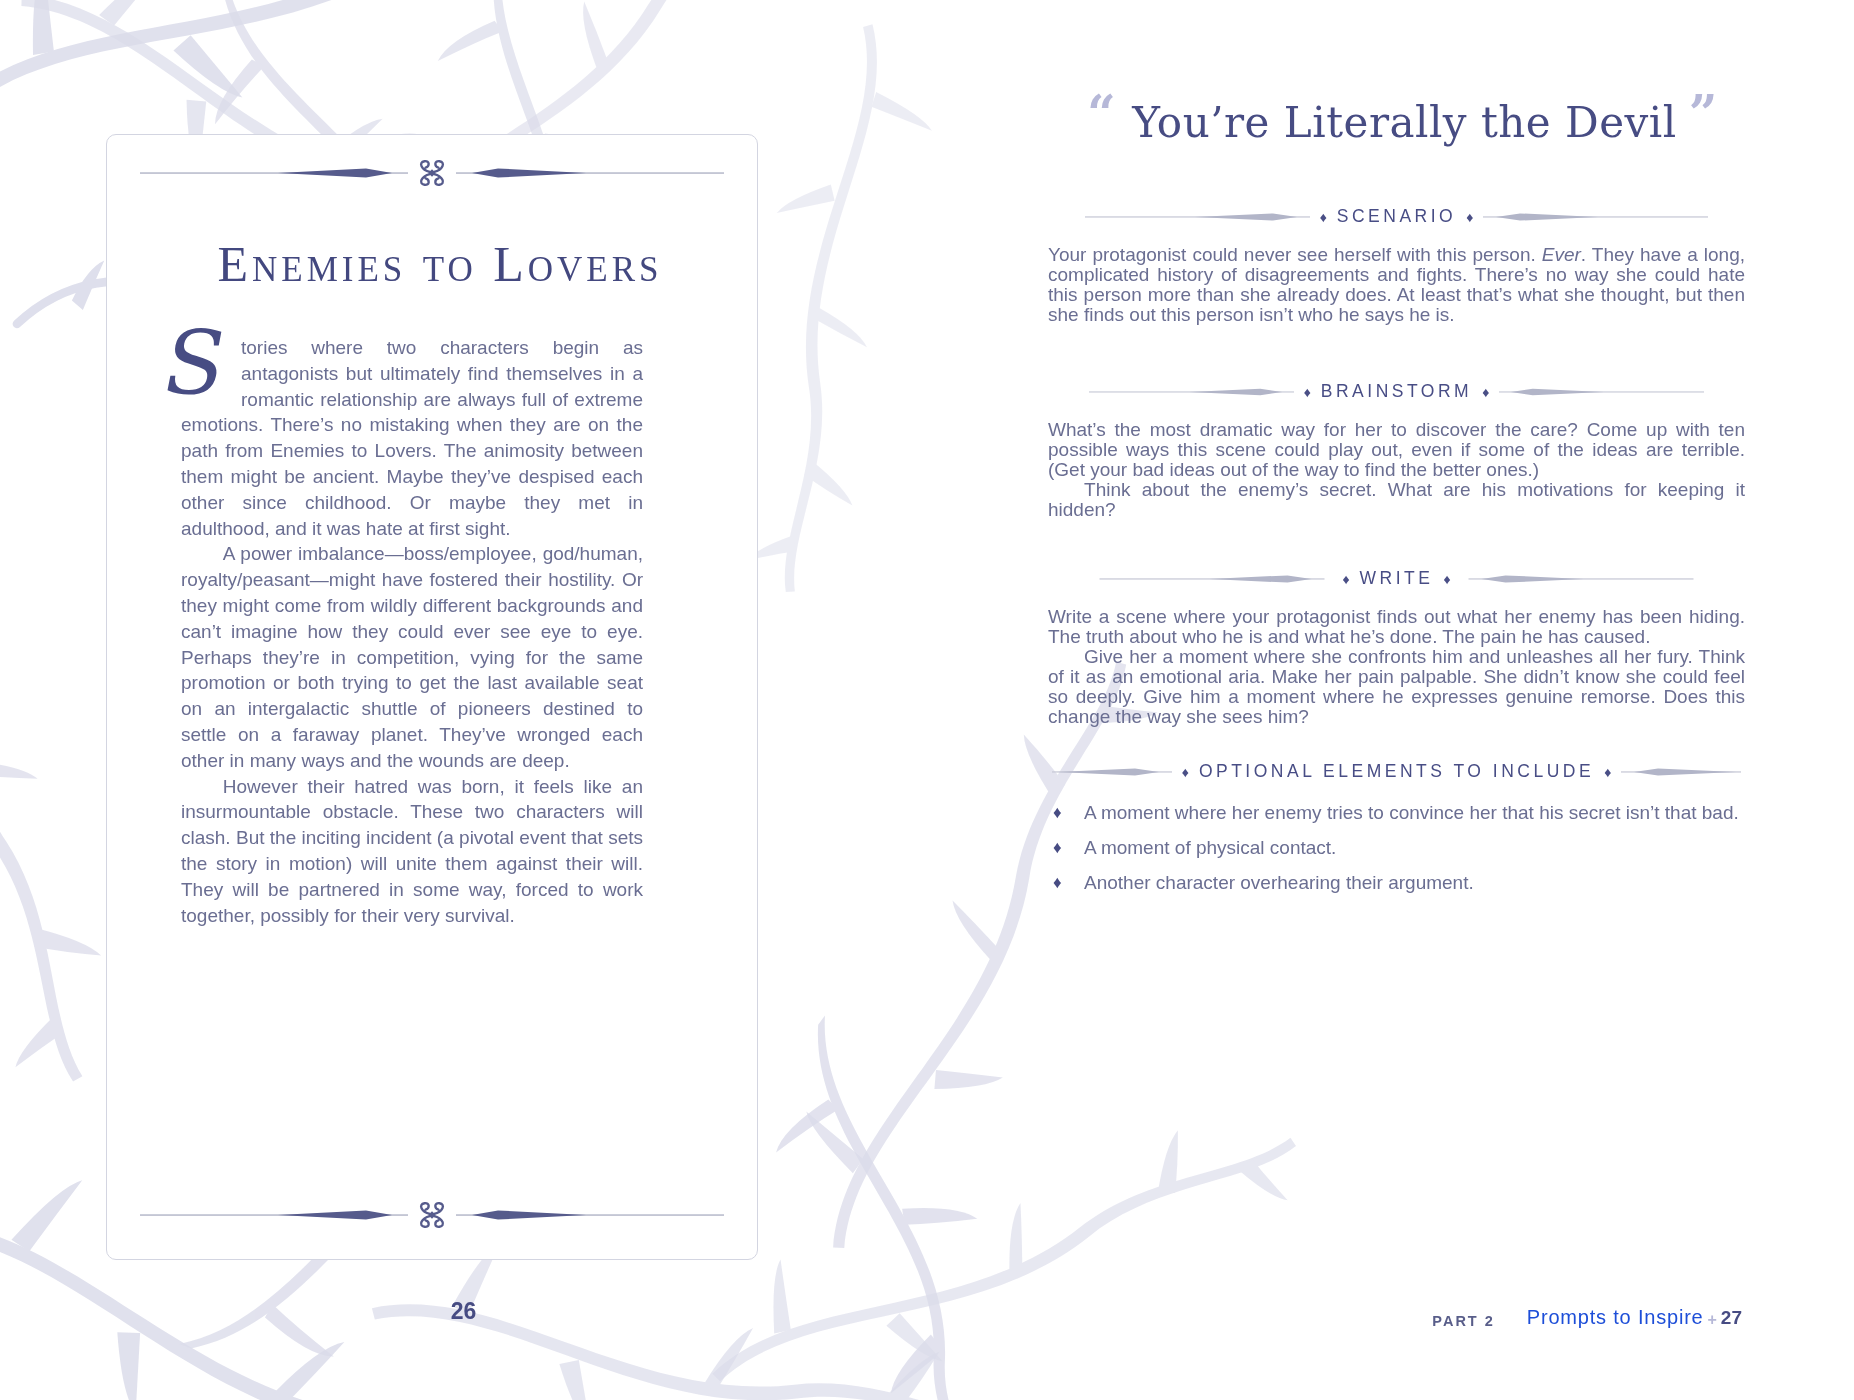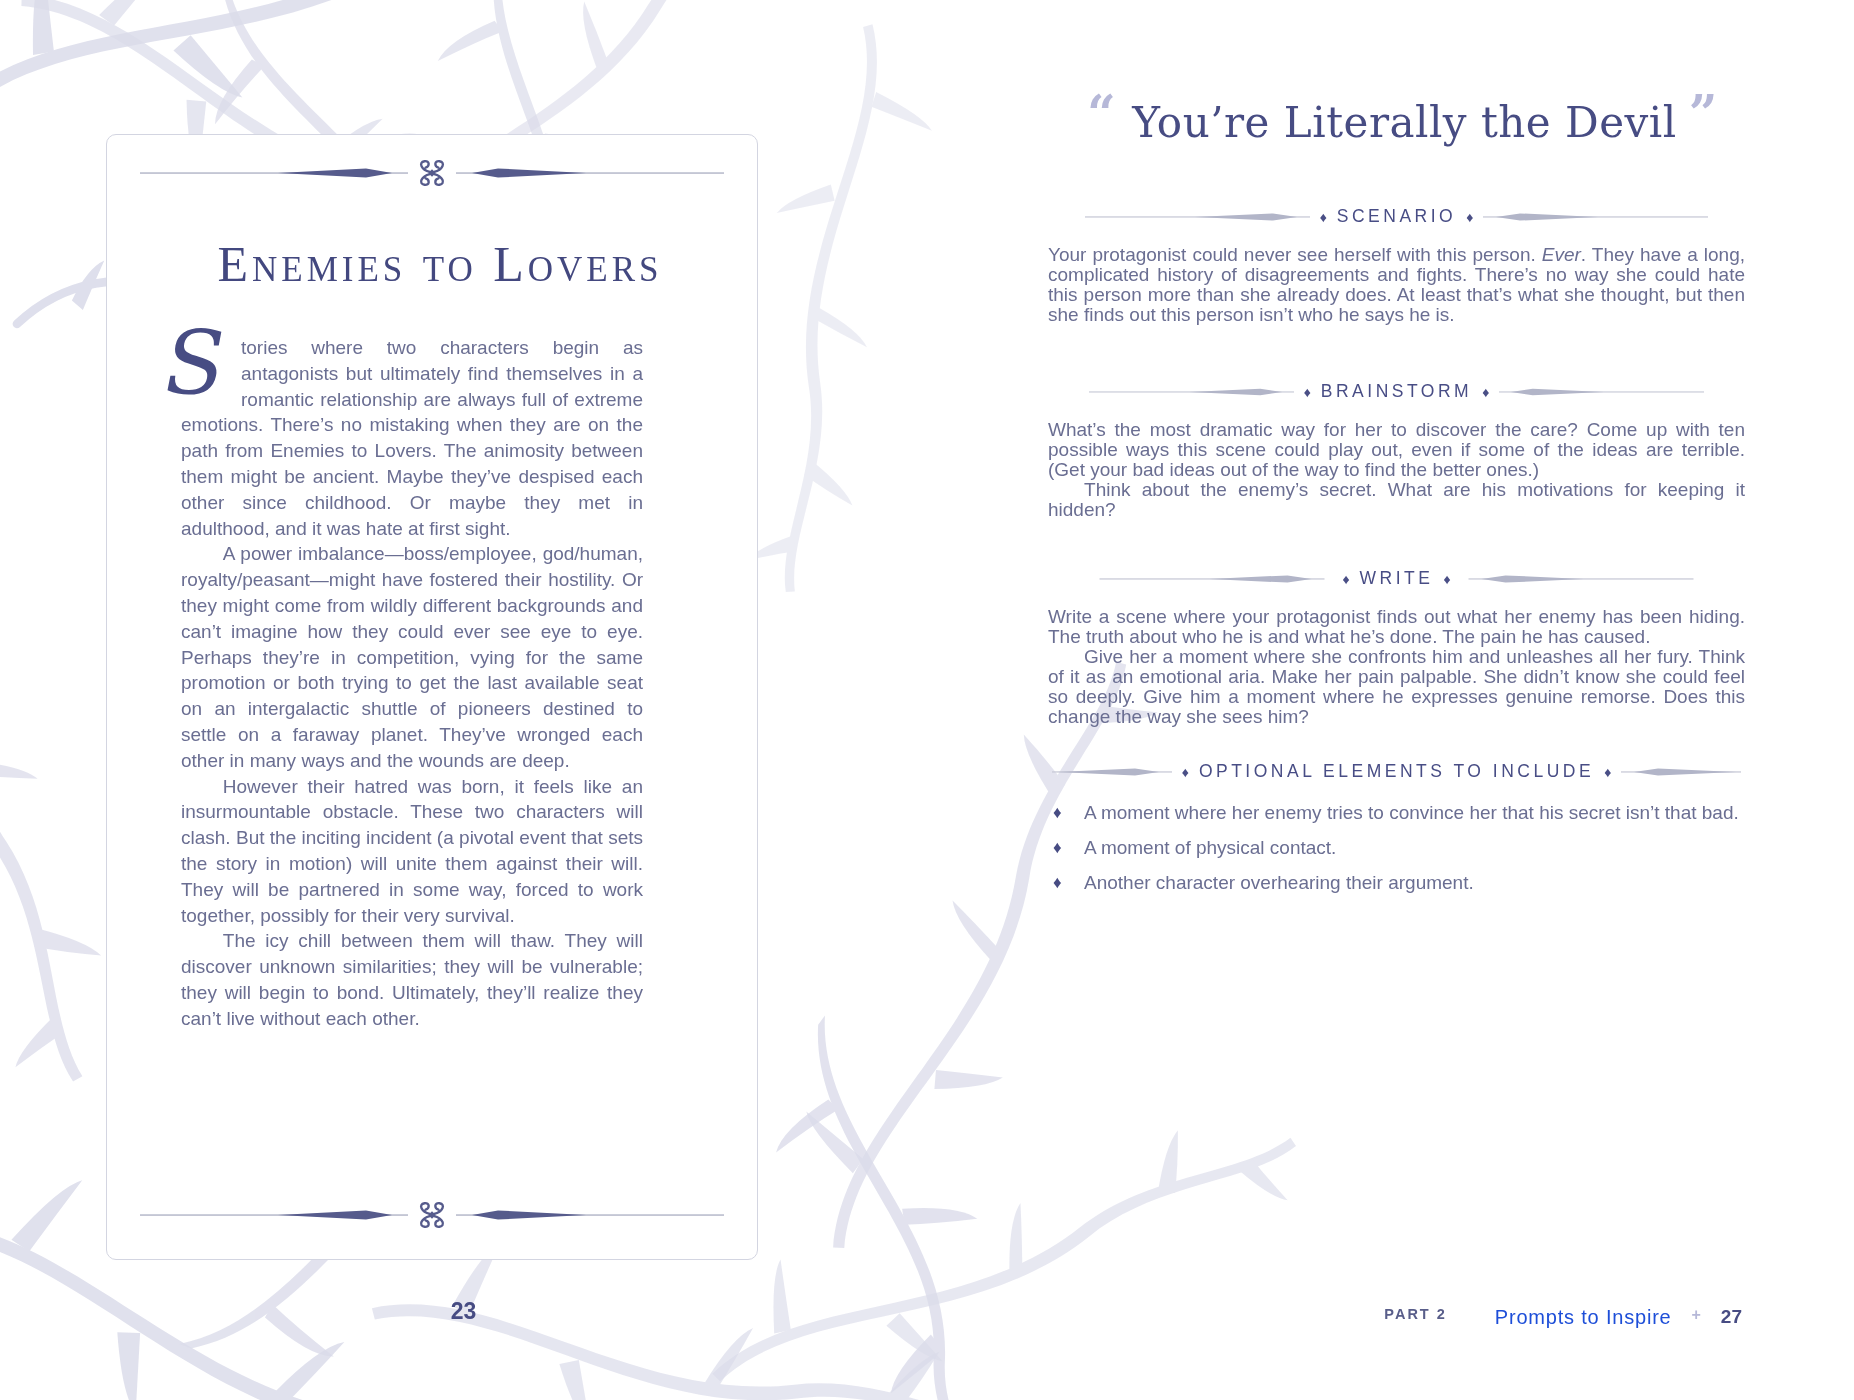--- a/index.html
+++ b/index.html
@@ -78,22 +78,22 @@
   .opt-list{list-style:none;margin:4px 0 0 0;padding:0;}
   .opt-list li{
     position:relative;padding-left:36px;margin-bottom:9px;
     font-size:19px;line-height:26px;color:#6a6e92;text-align:left;
   }
   .bullet-icon{
     position:absolute;left:5px;top:0;color:#474c83;font-size:17px;
   }
 
   .right-footer{
-    position:absolute;right:112px;top:1306px;display:flex;align-items:flex-start;
-    gap:20px;white-space:nowrap;
+    position:absolute;right:112px;top:1306px;display:flex;align-items:flex-end;
+    gap:4px;white-space:nowrap;
   }
   .part-label{font-size:14.5px;font-weight:bold;letter-spacing:2px;color:#595e8a;}
   .part-title{font-size:20px;color:#1d4ed8;letter-spacing:0.8px;margin-left:28px;}
   .part-sep{font-size:16px;font-weight:bold;color:#b6b8d8;}
   .part-page{font-size:19px;font-weight:bold;color:#474c83;}
 </style>
 </head>
 <body>
 
 <div class="spread">
@@ -159,21 +159,20 @@
           <path d="M140,13 L228,8.4 L254,13 L228,17.6 Z" fill="#565b8c"></path>
         </svg>
       </div>
 
       <h1 class="chapter-title">Enemies to Lovers</h1>
 
       <div class="body-text">
         <p><span class="dropcap">S</span><span>tories where two characters begin as antagonists but ultimately find themselves in a romantic relationship are always full of extreme emotions. There’s no mistaking when they are on the path from Enemies to Lovers. The animosity between them might be ancient. Maybe they’ve despised each other since childhood. Or maybe they met in adulthood, and it was hate at first sight.</span></p>
         <p class="indent">A power imbalance—boss/employee, god/human, royalty/peasant—might have fostered their hostility. Or they might come from wildly different backgrounds and can’t imagine how they could ever see eye to eye. Perhaps they’re in competition, vying for the same promotion or both trying to get the last available seat on an intergalactic shuttle of pioneers destined to settle on a faraway planet. They’ve wronged each other in many ways and the wounds are deep.</p>
         <p class="indent">However their hatred was born, it feels like an insurmountable obstacle. These two characters will clash. But the inciting incident (a pivotal event that sets the story in motion) will unite them against their will. They will be partnered in some way, forced to work together, possibly for their very survival.</p>
-        <p class="indent">The icy chill between them will thaw. They will discover unknown similarities; they will be vulnerable; they will begin to bond. Ultimately, they’ll realize they can’t live without each other.</p>
       </div>
 
       <div class="orn-divider bottom">
         <svg class="orn-side" width="272" height="26" viewBox="0 0 272 26">
           <rect x="2" y="12.3" width="268" height="1.5" fill="#b6b9ca"></rect>
           <path d="M140,13 L228,8.4 L254,13 L228,17.6 Z" fill="#565b8c"></path>
         </svg>
         <svg width="30" height="28" viewBox="0 0 28 26">
           <g fill="none" stroke="#565b8c" stroke-width="2.2" stroke-linecap="round">
             <path d="M12,12 C4,10 1,3 7,2 C12,1.2 12,7 8,8"></path>
@@ -183,21 +182,21 @@
           </g>
           <rect x="11.5" y="10.5" width="5" height="5" transform="rotate(45 14 13)" fill="#565b8c"></rect>
         </svg>
         <svg class="orn-side flip" width="272" height="26" viewBox="0 0 272 26">
           <rect x="2" y="12.3" width="268" height="1.5" fill="#b6b9ca"></rect>
           <path d="M140,13 L228,8.4 L254,13 L228,17.6 Z" fill="#565b8c"></path>
         </svg>
       </div>
     </div>
 
-    <div class="left-footer">23</div>
+    <div class="left-footer">26</div>
   </section>
 
   <section class="page-right">
 
     <h2 class="prompt-title"><span class="quote open">“</span><span>You’re Literally the Devil</span><span class="quote close">”</span></h2>
 
     <div class="right-col">
 
       <div class="sec-head">
         <svg class="flourish" width="225" height="14" viewBox="0 0 225 14">

